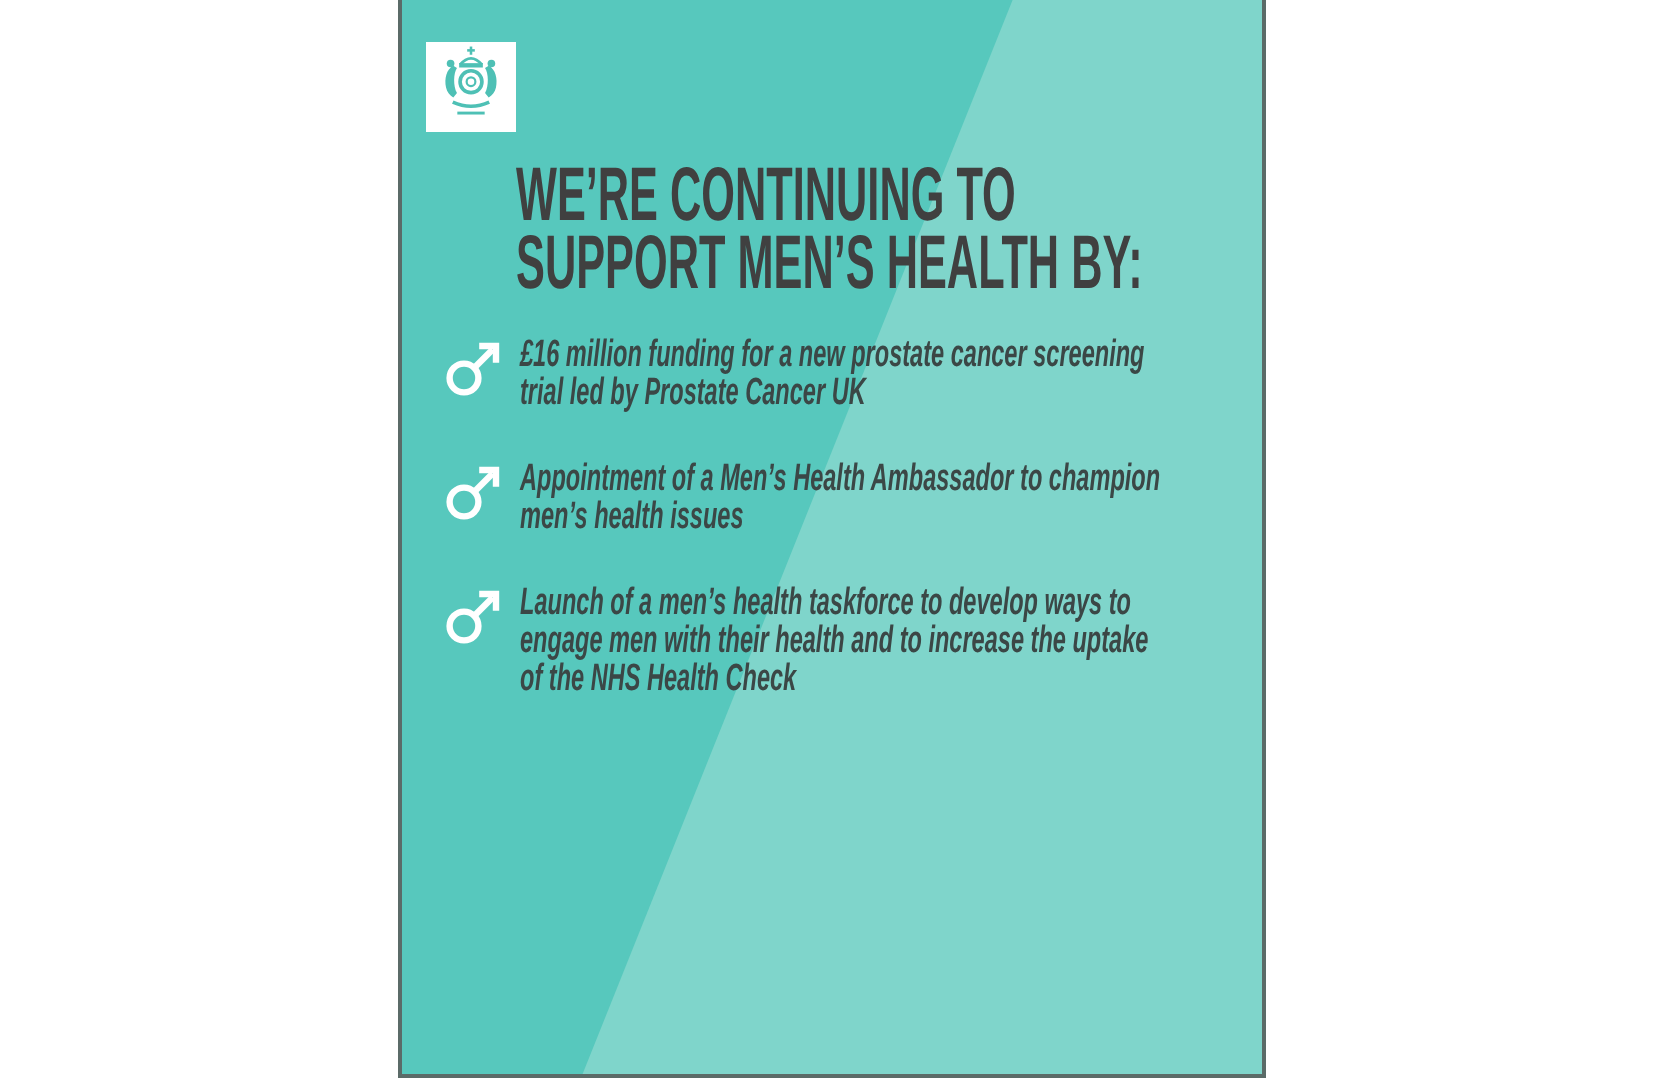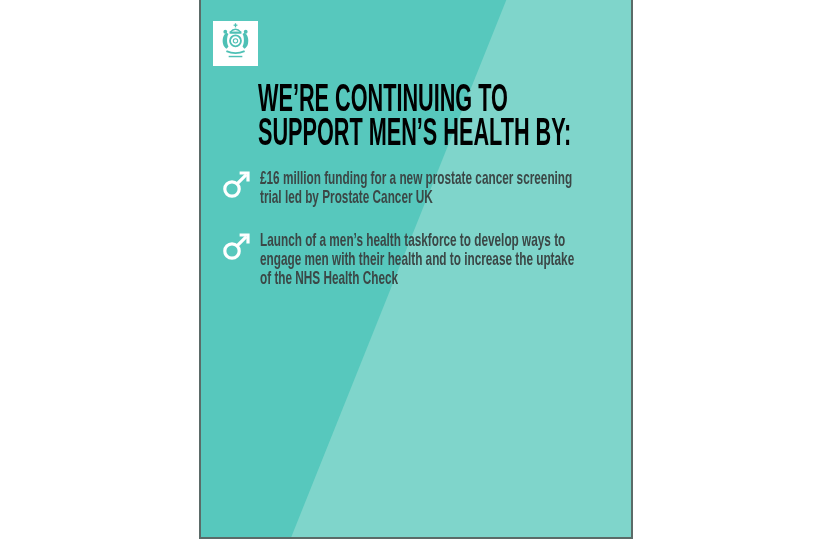--- a/index.html
+++ b/index.html
@@ -42,36 +42,37 @@
     height: 45px;
     background: #ffffff;
     display: flex;
     align-items: center;
     justify-content: center;
   }
   .heading {
     position: absolute;
     left: 57px;
     top: 81px;
-    color: #000000;
+    color: #404040;
   }
   .hline {
     white-space: nowrap;
     font-size: 38px;
     line-height: 34px;
     font-weight: bold;
     letter-spacing: 0px;
     transform: scaleX(0.57);
     transform-origin: 0 0;
   }
   .bullets {
     position: absolute;
     left: 21px;
     top: 168px;
     width: 400px;
+    font-style: italic;
   }
   .bullet {
     position: relative;
     padding-left: 38px;
     min-height: 32px;
   }
   .bullet.m24 { margin-bottom: 24px; }
   .bullet.m15 { }
   .male-icon {
     position: absolute;
@@ -136,20 +137,33 @@
             <path d="M15.3 14.7 L24.3 5.7"></path>
             <path d="M17.6 4 H26 V12.4"></path>
           </svg>
         </span>
         <div class="bullet-text">
           <div class="tline">£16 million funding for a new prostate cancer screening</div>
           <div class="tline">trial led by Prostate Cancer UK</div>
         </div>
       </div>
 
+      <div class="bullet m24">
+        <span class="male-icon">
+          <svg width="30" height="30" viewBox="0 0 30 30" fill="none" stroke="#FFFFFF" stroke-width="3.2">
+            <circle cx="10" cy="20" r="7.2"></circle>
+            <path d="M15.3 14.7 L24.3 5.7"></path>
+            <path d="M17.6 4 H26 V12.4"></path>
+          </svg>
+        </span>
+        <div class="bullet-text">
+          <div class="tline">Appointment of a Men’s Health Ambassador to champion</div>
+          <div class="tline">men’s health issues</div>
+        </div>
+      </div>
 
       <div class="bullet m15">
         <span class="male-icon">
           <svg width="30" height="30" viewBox="0 0 30 30" fill="none" stroke="#FFFFFF" stroke-width="3.2">
             <circle cx="10" cy="20" r="7.2"></circle>
             <path d="M15.3 14.7 L24.3 5.7"></path>
             <path d="M17.6 4 H26 V12.4"></path>
           </svg>
         </span>
         <div class="bullet-text">

